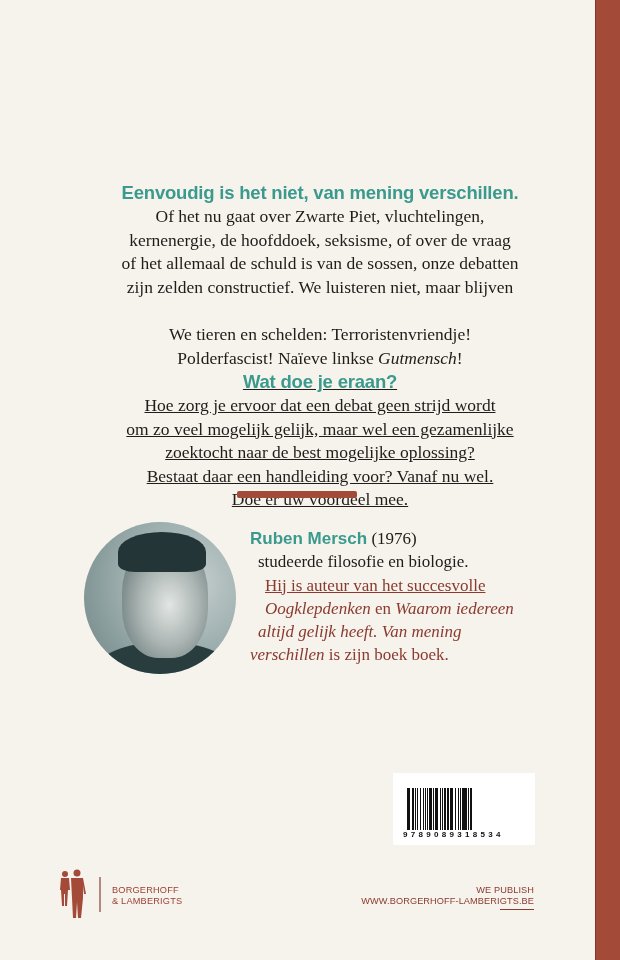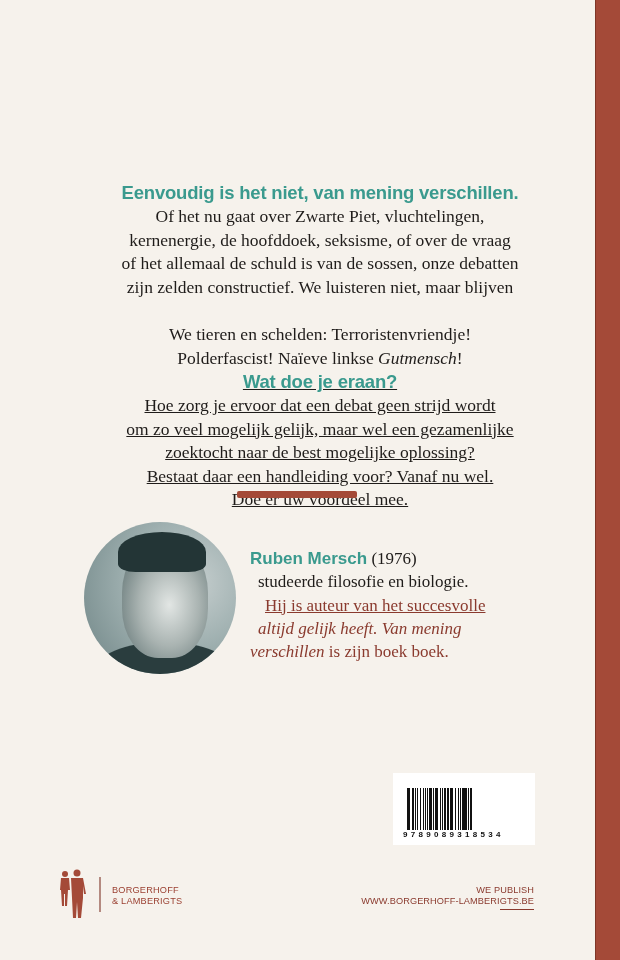--- a/index.html
+++ b/index.html
@@ -120,26 +120,27 @@
 
 <div class="divider"></div>
 
 <div class="photo">
   <div class="shoulders"></div>
   <div class="face"></div>
   <div class="hair"></div>
 </div>
 
 <div class="bio">
-  <span class="line" style="padding-left:0;margin-top:20px;">
+  <span class="line" style="padding-left:0;">
     <span class="name">Ruben Mersch</span>
     <span class="year dark">(1976)</span>
   </span>
   <span class="line dark" style="padding-left:8px;">studeerde filosofie en biologie.</span>
   <span class="line" style="padding-left:15px;text-decoration:underline;">Hij is auteur van het succesvolle</span>
+  <span class="line" style="padding-left:15px;"><i>Oogklepdenken</i><span> en </span><i>Waarom iedereen</i></span>
   <span class="line" style="padding-left:8px;"><i>altijd gelijk heeft. Van mening</i></span>
   <span class="line" style="padding-left:0;"><i>verschillen</i><span> is zijn boek boek.</span></span>
 </div>
 
 <div class="barcode-box">
   <div class="bars" id="bars">
       <span style="width: 1.6px; background: rgb(17, 17, 17);"></span>
       <span style="width: 0.8px; background: rgb(255, 255, 255);"></span>
       <span style="width: 0.8px; background: rgb(17, 17, 17);"></span>
       <span style="width: 1.6px; background: rgb(255, 255, 255);"></span>

